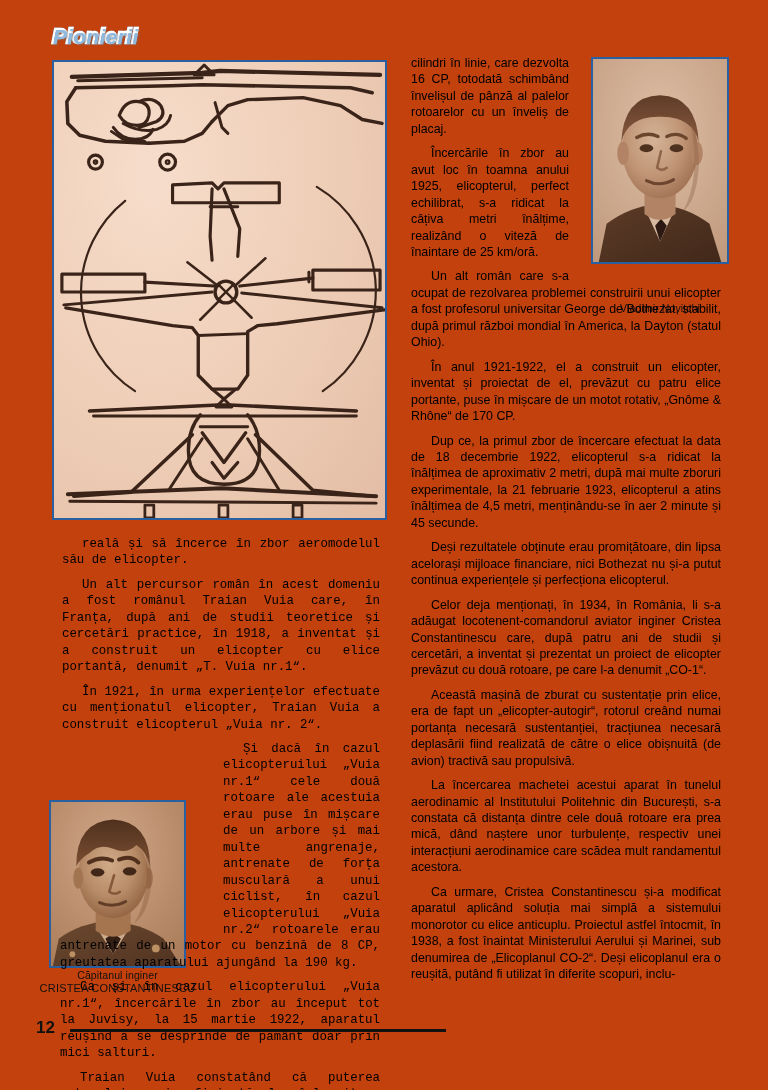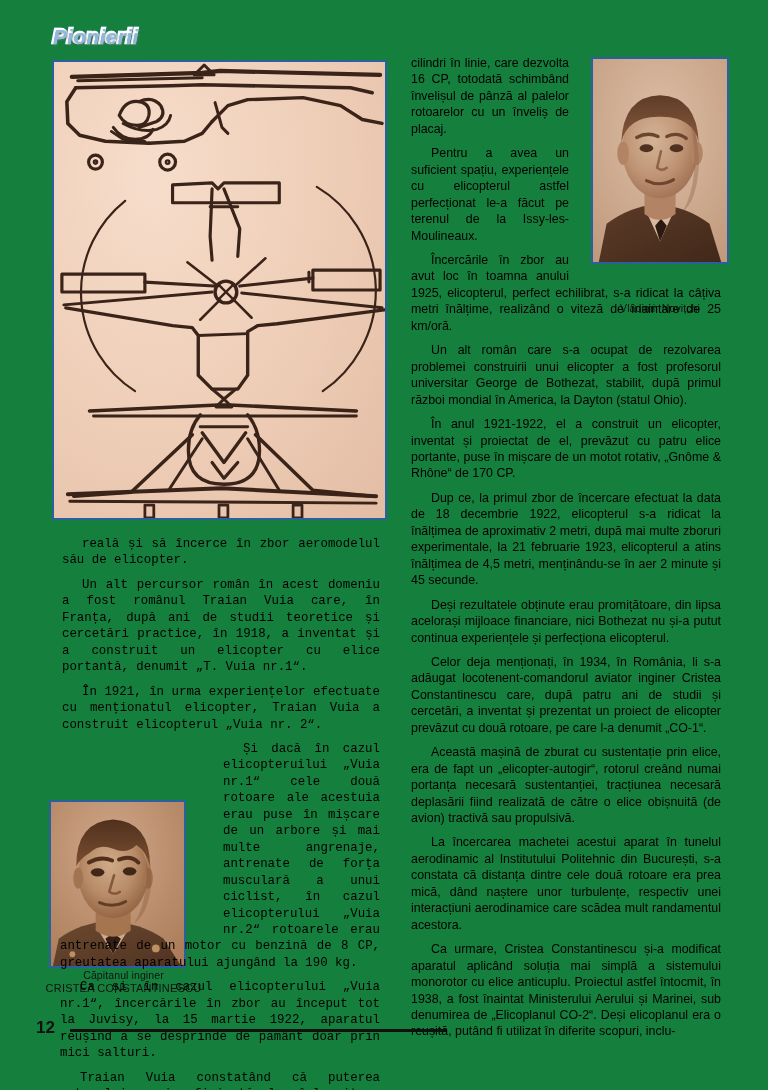--- a/index.html
+++ b/index.html
@@ -11,21 +11,21 @@
     width: 768px;
     height: 1090px;
     position: relative;
     font-family: "Liberation Sans", sans-serif;
     overflow: hidden;
   }
 
   .page {
     position: absolute;
     inset: 0;
-    background: #15803d;
+    background: #c2410c;
   }
 
   
   .kicker {
     position: absolute;
     left: 52px;
     top: 24px;
     font-size: 21px;
     font-weight: bold;
     font-style: italic;
@@ -91,21 +91,21 @@
     line-height: 12.5px;
     letter-spacing: .1px;
   }
   #cap-novitchi {
     left: 578px;
     top: 267px;
     width: 164px;
     margin-top: 35px;
   }
   #cap-cristea {
-    left: 40px;
+    left: 34px;
     top: 969px;
     width: 167px;
   }
   #cap-cristea .line1 { font-size: 10.5px; }
   #cap-cristea .line2 { font-size: 11px; letter-spacing: .2px; }
 
   
   .col {
     position: absolute;
     font-size: 12.4px;
@@ -394,21 +394,20 @@
     <p>În 1921, în urma experiențelor efectuate cu menționatul elicopter, Traian Vuia a construit elicopterul „Vuia nr. 2“.</p>
     <div class="floater-left"></div>
     <p>Și dacă în cazul elicopteruilui „Vuia nr.1“ cele două rotoare ale acestuia erau puse în mișcare de un arbore și mai multe angrenaje, antrenate de forța musculară a unui ciclist, în cazul elicopterului „Vuia nr.2“ rotoarele erau antrenate de un motor cu benzină de 8 CP, greutatea aparatului ajungând la 190 kg.</p>
     <p>Ca și în cazul elicopterului „Vuia nr.1“, încercările în zbor au început tot la Juvisy, la 15 martie 1922, aparatul reușind a se desprinde de pământ doar prin mici salturi.</p>
     <p>Traian Vuia constatând că puterea motorului era insuficientă, l-a înlocuit cu un motor „Anzani“, cu patru</p>
   </div>
 
   <div class="col" id="col-right">
     <div class="floater-right"></div>
     <p class="noindent">cilindri în linie, care dezvolta 16 CP, totodată schimbând învelișul de pânză al palelor rotoarelor cu un înveliș de placaj.</p>
-    <p>Pentru a avea un suficient spațiu, experiențele cu elicopterul astfel perfecționat le-a făcut pe terenul de la Issy-les-Moulineaux.</p>
     <p>Încercările în zbor au avut loc în toamna anului 1925, elicopterul, perfect echilibrat, s-a ridicat la câțiva metri înălțime, realizând o viteză de înaintare de 25 km/oră.</p>
     <p>Un alt român care s-a ocupat de rezolvarea problemei construirii unui elicopter a fost profesorul universitar George de Bothezat, stabilit, după primul război mondial în America, la Dayton (statul Ohio).</p>
     <p>În anul 1921-1922, el a construit un elicopter, inventat și proiectat de el, prevăzut cu patru elice portante, puse în mișcare de un motot rotativ, „Gnôme &amp; Rhône“ de 170 CP.</p>
     <p>Dup ce, la primul zbor de încercare efectuat la data de 18 decembrie 1922, elicopterul s-a ridicat la înălțimea de aproximativ 2 metri, după mai multe zboruri experimentale, la 21 februarie 1923, elicopterul a atins înălțimea de 4,5 metri, menținându-se în aer 2 minute și 45 secunde.</p>
     <p>Deși rezultatele obținute erau promițătoare, din lipsa acelorași mijloace financiare, nici Bothezat nu și-a putut continua experiențele și perfecționa elicopterul.</p>
     <p>Celor deja menționați, în 1934, în România, li s-a adăugat locotenent-comandorul aviator inginer Cristea Constantinescu care, după patru ani de studii și cercetări, a inventat și prezentat un proiect de elicopter prevăzut cu două rotoare, pe care l-a denumit „CO-1“.</p>
     <p>Această mașină de zburat cu sustentație prin elice, era de fapt un „elicopter-autogir“, rotorul creând numai portanța necesară sustentanției, tracțiunea necesară deplasării fiind realizată de către o elice obișnuită (de avion) tractivă sau propulsivă.</p>
     <p>La încercarea machetei acestui aparat în tunelul aerodinamic al Institutului Politehnic din București, s-a constata că distanța dintre cele două rotoare era prea mică, dând naștere unor turbulențe, respectiv unei interacțiuni aerodinamice care scădea mult randamentul acestora.</p>
     <p>Ca urmare, Cristea Constantinescu și-a modificat aparatul aplicând soluția mai simplă a sistemului monorotor cu elice anticuplu. Proiectul astfel întocmit, în 1938, a fost înaintat Ministerului Aerului și Marinei, sub denumirea de „Elicoplanul CO-2“. Deși elicoplanul era o reușită, putând fi utilizat în diferite scopuri, inclu-</p>
   </div>

